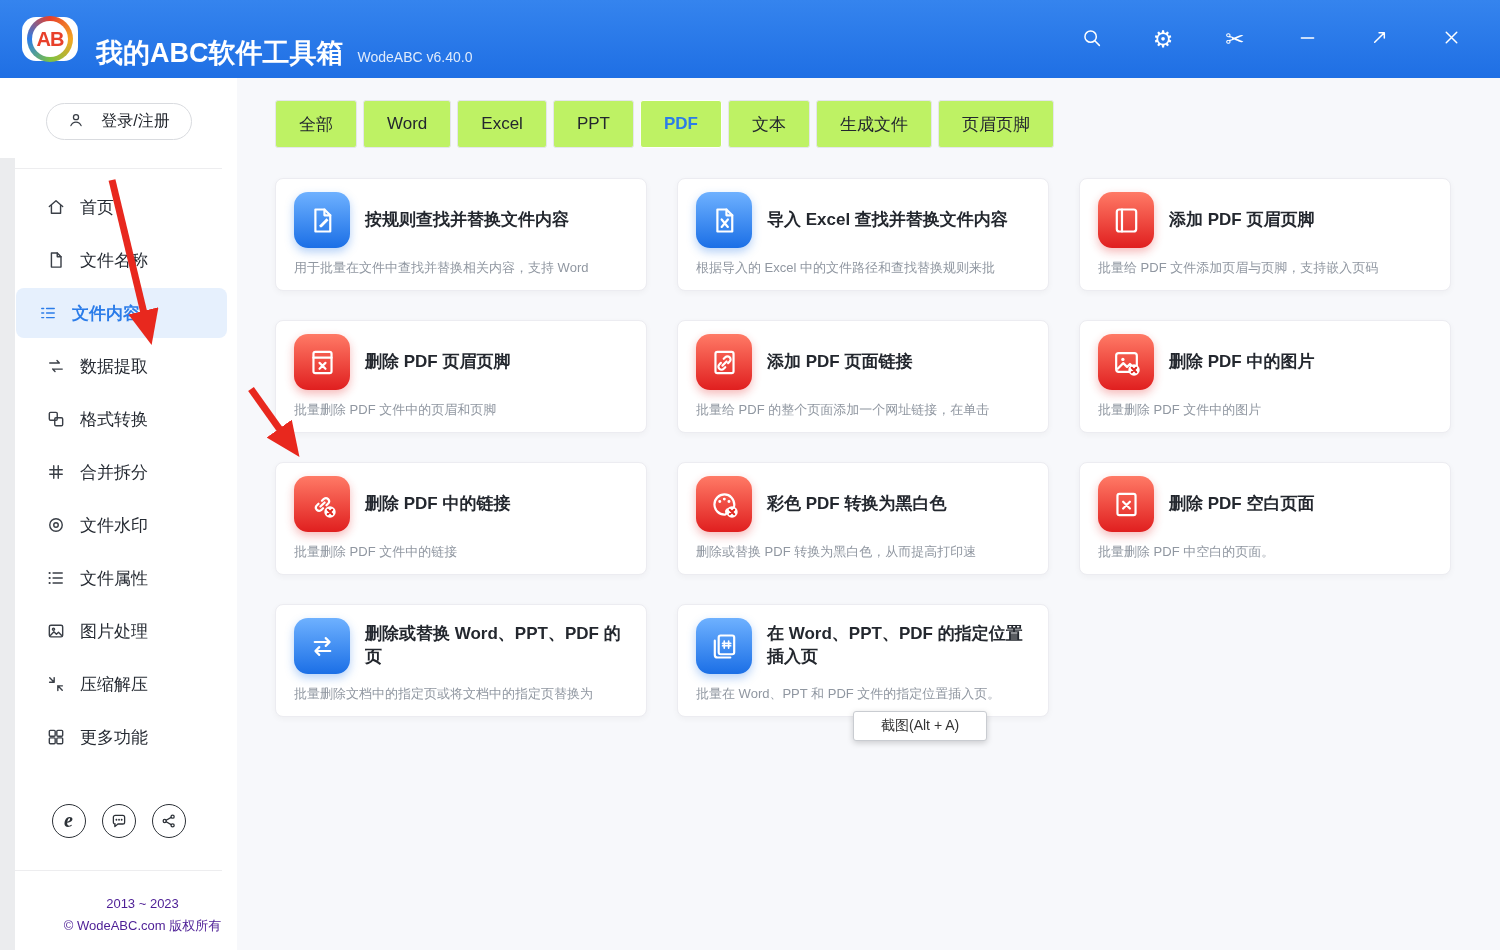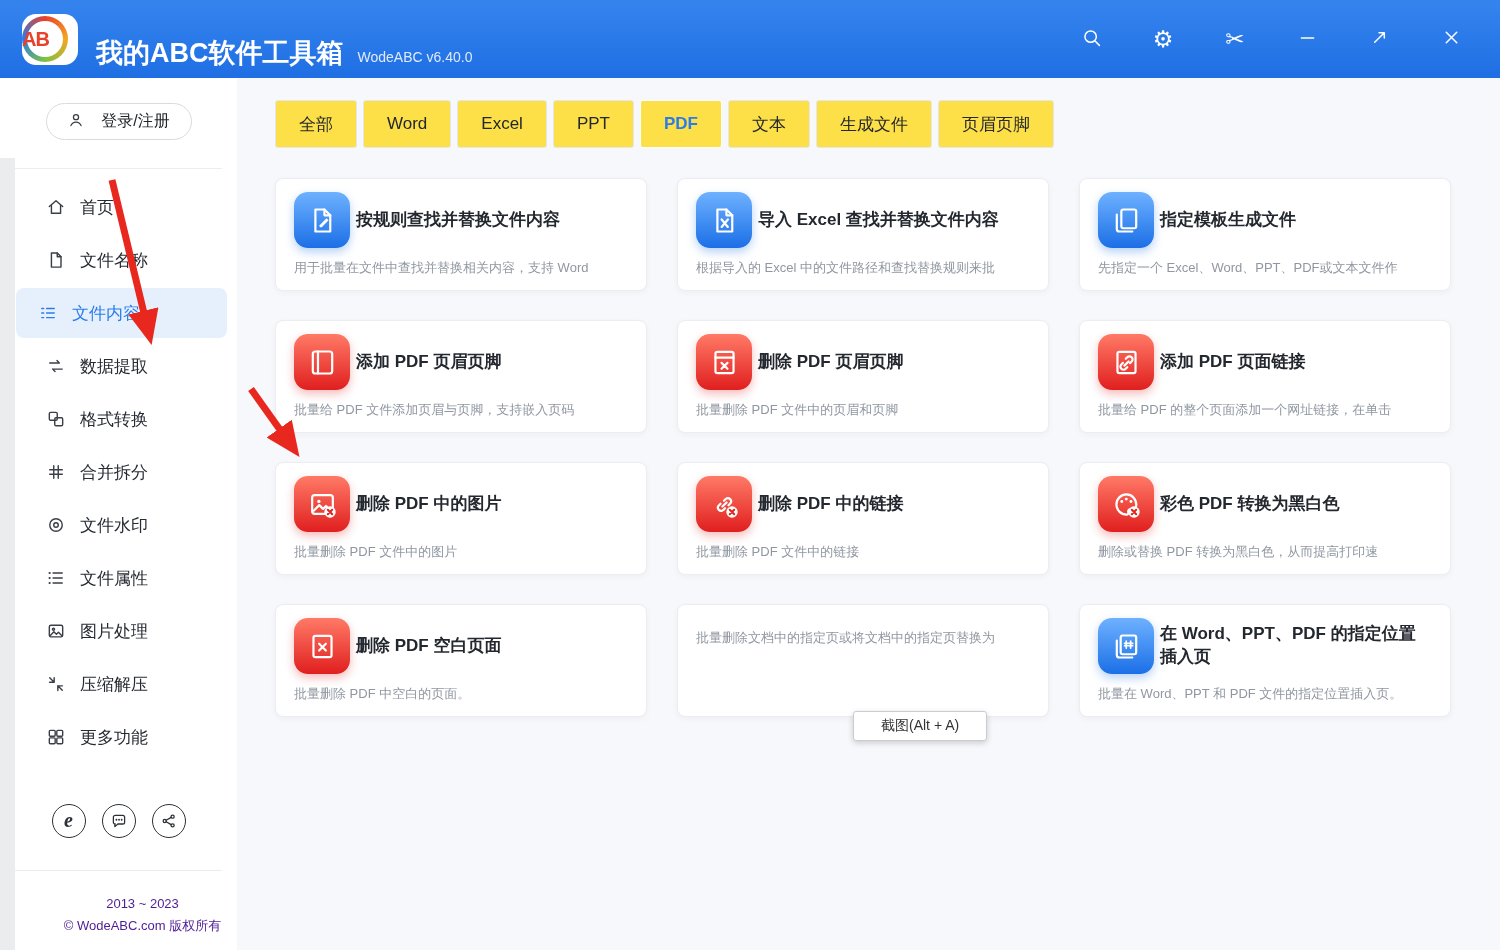--- a/index.html
+++ b/index.html
@@ -3,22 +3,22 @@
 <meta charset="utf-8">
 <style>
   * { margin:0; padding:0; box-sizing:border-box; }
   html,body { width:1500px; height:950px; overflow:hidden; background:#fff;
     font-family:"Liberation Sans","DejaVu Sans",sans-serif; }
   .window { position:relative; width:1500px; height:950px; display:flex; flex-direction:column; overflow:hidden; }
 
   
   .titlebar { height:78px; flex:none; background:linear-gradient(180deg,#3584ee,#1f6fe4);
     display:flex; align-items:center; padding:0 22px; gap:18px; }
-  .logo { width:56px; height:51px; background:#fff; border-radius:14px; position:relative;
-    display:flex; align-items:center; justify-content:flex-start; flex:none; }
+  .logo { width:56px; height:44px; background:#fff; border-radius:14px; position:relative;
+    display:flex; align-items:center; justify-content:center; flex:none; }
   .logo-ring { position:absolute; width:46px; height:46px; border-radius:50%;
     background:conic-gradient(#e8402a,#f5a623,#7cc242,#2b7ce9,#e8402a); }
   .logo-ring::after { content:''; position:absolute; inset:5px; background:#fff; border-radius:50%; }
   .logo-text { position:relative; font-weight:bold; color:#e8402a; font-size:20px; letter-spacing:-1px; }
   .title-wrap { display:flex; align-items:baseline; gap:14px;margin-top:28px; }
   .app-title { color:#fff; font-size:27px; font-weight:bold; }
   .app-version { color:rgba(255,255,255,.85); font-size:14px; }
   .tb-actions { margin-left:auto; display:flex; align-items:center; gap:46px; padding-right:14px; }
   .tb-btn { width:26px; height:26px; display:flex; align-items:center; justify-content:center;
     color:#fff; cursor:pointer; }
@@ -35,40 +35,40 @@
     background:#fff; display:flex; align-items:center; justify-content:center; gap:16px;
     font-size:16px; color:#23272e; cursor:pointer; font-family:inherit; position:relative; }
   .login-btn svg { width:18px; height:18px; color:#3a3f47; }
   .sb-divider { height:1px; background:#ededef; margin:16px 15px 10px; position:relative; }
   .sb-nav { position:relative; }
   .nav-item { display:flex; align-items:center; gap:14px; height:50px; padding-left:38px;
     font-size:17px; color:#262b33; margin:3px 10px 3px 8px; cursor:pointer; }
   .nav-item .nico { width:20px; height:20px; color:#3a3f47; flex:none; display:flex; }
   .nav-item .nico svg { width:20px; height:20px; }
   .nav-item.active { background:#e6f0fd; color:#2b7ce9; border-radius:8px; margin-left:16px;
-    padding-left:22px; font-weight:normal; }
+    padding-left:22px; font-weight:bold; }
   .nav-item.active .nico { color:#2b7ce9; }
   .sb-bottom { margin-top:auto; padding-bottom:12px; position:relative; }
   .sb-circles { display:flex; justify-content:center; gap:16px; padding:8px 0 16px; }
   .sb-circle { width:34px; height:34px; border:1.6px solid #2c3137; border-radius:50%;
     display:flex; align-items:center; justify-content:center; color:#2c3137; cursor:pointer; }
   .sb-circle svg { width:18px; height:18px; }
   .eglyph { font-family:"Liberation Serif","DejaVu Serif",serif; font-style:italic; font-weight:bold; font-size:20px; }
   .sb-copy { text-align:center; color:#4c1d95; font-size:13px; line-height:1.75; padding-top:12px;margin-left:48px; }
 
   
   .main { flex:1; background:#f7f8fb; padding:22px 0 0 38px; position:relative; overflow:hidden; }
   .tabs { display:flex; gap:6px; }
-  .tab { height:48px; padding:0 23px; background:#fde047; border:1px solid #e4e6ea; border-radius:3px;
+  .tab { height:48px; padding:0 23px; background:#bef264; border:1px solid #e4e6ea; border-radius:3px;
     display:flex; align-items:center; font-size:17px; color:#23272e; cursor:pointer; }
   .tab.active { color:#2b7ce9; font-weight:bold; border-color:#fdfdfe; }
   .cards { margin-top:30px; display:grid; grid-template-columns:repeat(3,372px); gap:29px 30px; }
   .card { background:#fff; border:1px solid #ececf1; border-radius:8px; padding:13px 18px;
     height:113px; overflow:hidden; box-shadow:0 2px 6px rgba(0,0,0,.04); cursor:pointer; }
-  .card-head { display:flex; align-items:center; gap:6px; }
+  .card-head { display:flex; align-items:center; gap:15px; }
   .card-icon { width:56px; height:56px; border-radius:14px; flex:none; color:#fff;
     display:flex; align-items:center; justify-content:center; }
   .card-icon svg { width:31px; height:31px; }
   .card-icon[data-color="blue"] { background:linear-gradient(180deg,#6eb1ff,#1b6fe6);
     box-shadow:0 4px 10px rgba(43,124,233,.35); }
   .card-icon[data-color="red"] { background:linear-gradient(180deg,#ff7a66,#e01f1f);
     box-shadow:0 4px 10px rgba(224,31,31,.3); }
   .card-title { font-size:17px; font-weight:bold; color:#23272e; line-height:1.35; }
   .card-desc { margin-top:11px; font-size:13px; color:#9097a1; white-space:nowrap; overflow:hidden; }
 
@@ -300,32 +300,20 @@
                   <path d="M6.5 3.5h7L18 8v12.5H6.5z"></path>
                   <path d="M13.5 3.5V8H18"></path>
                   <path d="M9.8 11.2l4.8 5.8M14.6 11.2l-4.8 5.8"></path>
                 </svg>
               </span>
             <span class="card-title">导入 Excel 查找并替换文件内容</span>
             </div>
           <div class="card-desc">根据导入的 Excel 中的文件路径和查找替换规则来批</div>
         </div>
 
-        <div class="card">
-          <div class="card-head">
-              <span class="card-icon" data-color="blue">
-                <svg viewBox="0 0 24 24" fill="none" stroke="currentColor" stroke-width="1.7" stroke-linecap="round" stroke-linejoin="round">
-                  <rect x="8" y="3.5" width="11.5" height="14.5" rx="1.5"></rect>
-                  <path d="M4.5 7.5v11a2 2 0 002 2h10"></path>
-                </svg>
-              </span>
-            <span class="card-title">指定模板生成文件</span>
-            </div>
-          <div class="card-desc">先指定一个 Excel、Word、PPT、PDF或文本文件作</div>
-        </div>
 
         <div class="card">
           <div class="card-head">
               <span class="card-icon" data-color="red">
                 <svg viewBox="0 0 24 24" fill="none" stroke="currentColor" stroke-width="1.7" stroke-linecap="round" stroke-linejoin="round">
                   <rect x="4.5" y="3.5" width="15" height="17" rx="2"></rect>
                   <path d="M8.5 3.5v17"></path>
                 </svg>
               </span>
             <span class="card-title">添加 PDF 页眉页脚</span>
@@ -412,20 +400,28 @@
                   <rect x="5" y="3.8" width="14" height="16.4" rx="1.5"></rect>
                   <path d="M9.4 9.9l5.2 5.2M14.6 9.9l-5.2 5.2"></path>
                 </svg>
               </span>
             <span class="card-title">删除 PDF 空白页面</span>
             </div>
           <div class="card-desc">批量删除 PDF 中空白的页面。</div>
         </div>
 
         <div class="card">
+          <div class="card-head">
+              <span class="card-icon" data-color="blue">
+                <svg viewBox="0 0 24 24" fill="none" stroke="currentColor" stroke-width="1.7" stroke-linecap="round" stroke-linejoin="round">
+                  <path d="M6 8.5h11.5M14.5 5.5l3 3-3 3M18 15.5H6.5M9.5 12.5l-3 3 3 3"></path>
+                </svg>
+              </span>
+            <span class="card-title">删除或替换 Word、PPT、PDF 的页</span>
+            </div>
           <div class="card-desc">批量删除文档中的指定页或将文档中的指定页替换为</div>
         </div>
 
         <div class="card">
           <div class="card-head">
               <span class="card-icon" data-color="blue">
                 <svg viewBox="0 0 24 24" fill="none" stroke="currentColor" stroke-width="1.7" stroke-linecap="round" stroke-linejoin="round">
                   <rect x="7.5" y="3.5" width="12" height="14.5" rx="1.5"></rect>
                   <path d="M4.5 7.5v11a2 2 0 002 2h10"></path>
                   <path d="M11.8 7.8v5.4M15.2 7.8v5.4M10.5 9.6h6.3M10.5 11.4h6.3" stroke-width="1.3"></path>

